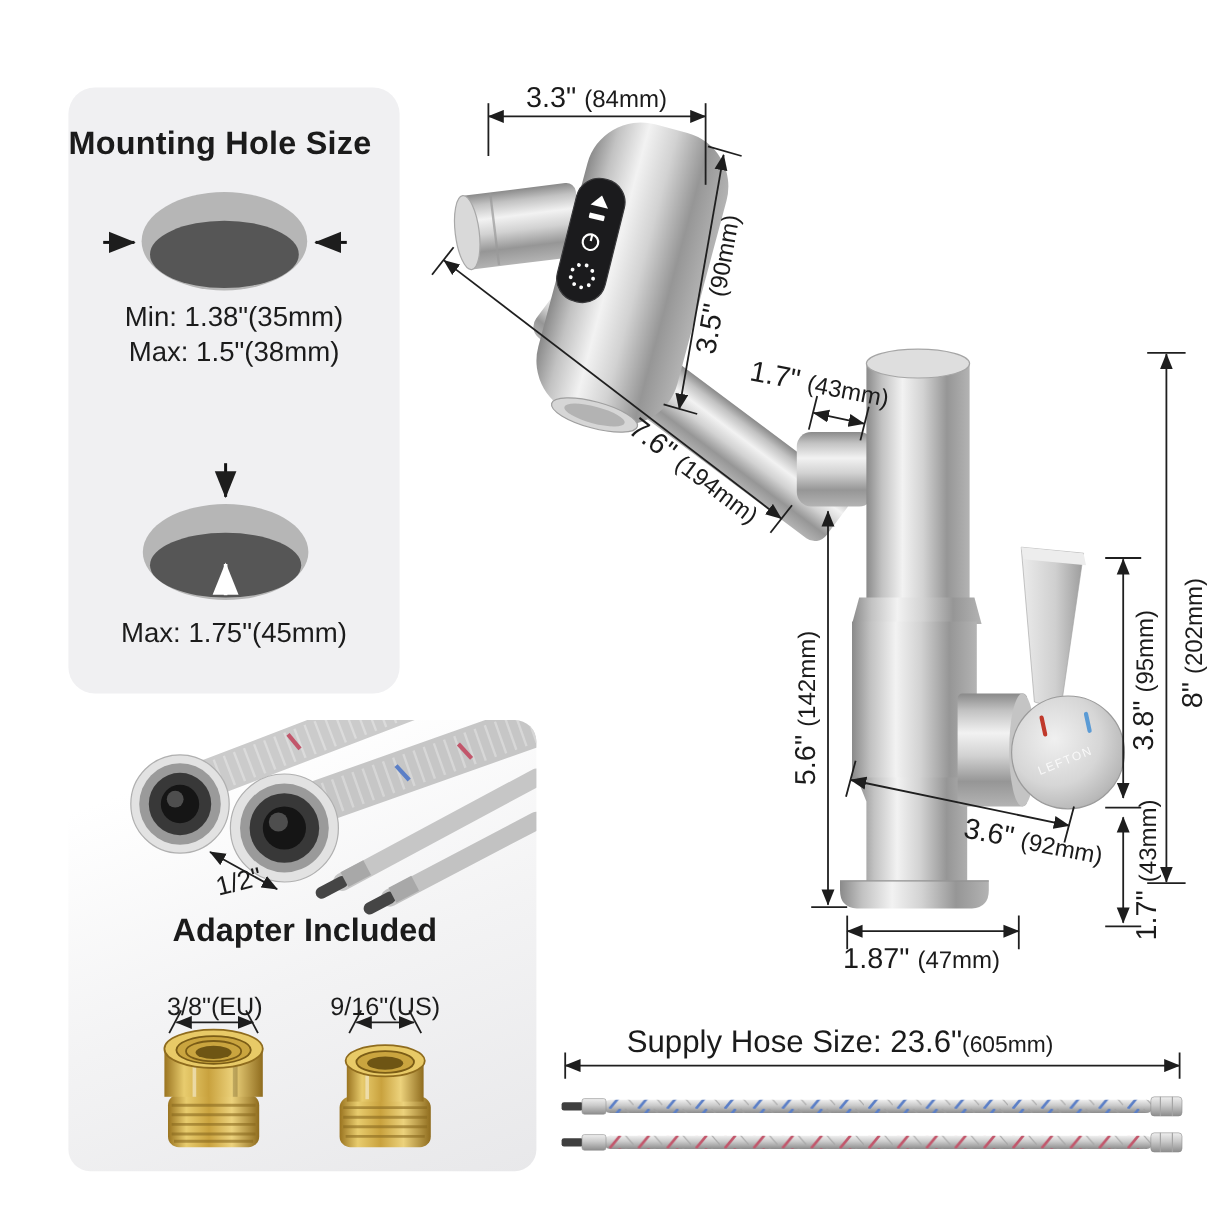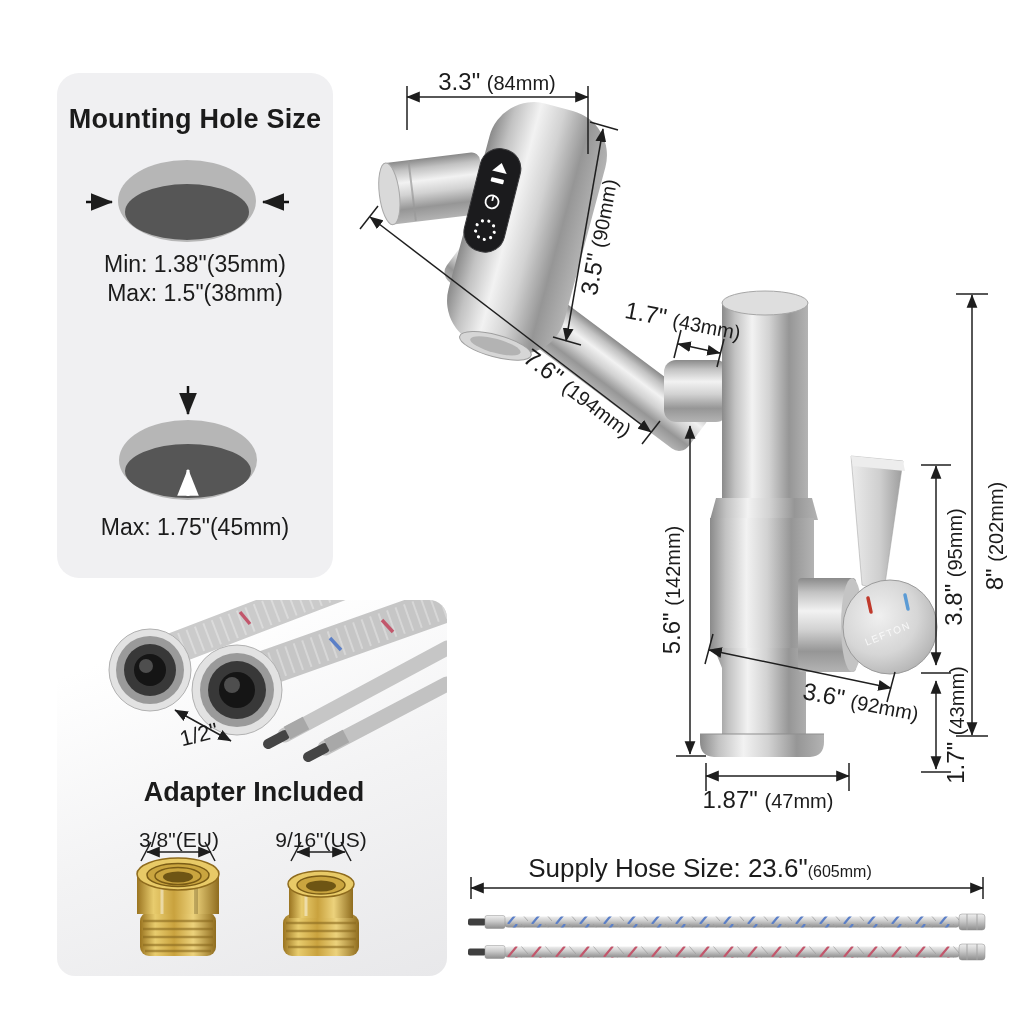--- a/index.html
+++ b/index.html
@@ -3,31 +3,31 @@
 <meta charset="utf-8">
 <style>
   html,body{margin:0;padding:0;background:#ffffff;}
   body{width:1024px;height:1024px;position:relative;overflow:hidden;
        font-family:"Liberation Sans",sans-serif;color:#1b1b1b;}
   .panel{position:absolute;z-index:1;}
   #panel-mounting{left:57px;top:73px;width:276px;height:505px;background:#f0f0f2;border-radius:22px;}
   #panel-photo{left:57px;top:600px;width:390px;height:376px;border-radius:18px;
                background:linear-gradient(160deg,#ffffff 15%,#f3f3f4 55%,#e8e8ea 100%);}
   #scene{position:absolute;left:0;top:0;z-index:2;}
-  .heading{position:absolute;left:0;right:0;text-align:center;font-weight:bold;font-size:27px;letter-spacing:.2px;white-space:nowrap;}
+  .heading{position:absolute;left:0;right:0;font-weight:bold;font-size:27px;letter-spacing:.2px;white-space:nowrap;}
   .caption{position:absolute;left:0;right:0;text-align:center;font-size:23px;white-space:nowrap;}
   .label,.dim{position:absolute;z-index:3;white-space:nowrap;
               transform:translate(-50%,-50%) rotate(var(--r,0deg));}
   .dim{font-size:24px;}
   .dim .mm{font-size:20px;}
   .label.bold{font-weight:bold;font-size:27px;}
   .label.small{font-size:21px;}
   .label.rot{font-size:22px;}
   .label.supply .big{font-size:26px;}
-  .label.supply .small{font-size:16px;}
+  .label.supply .small{font-size:19px;}
 </style>
 </head>
 <body>
 
 <div id="panel-mounting" class="panel">
   <div class="heading" style="top:31px">Mounting Hole Size</div>
   <div class="caption" style="top:178px">Min: 1.38"(35mm)</div>
   <div class="caption" style="top:207px">Max: 1.5"(38mm)</div>
   <div class="caption" style="top:441px">Max: 1.75"(45mm)</div>
 </div>
@@ -318,19 +318,19 @@
 <div class="dim" style="left:683px;top:321px;--r:11deg"><span class="v">1.7"</span> <span class="mm">(43mm)</span></div>
 <div class="dim" style="left:578px;top:393px;--r:37deg"><span class="v">7.6"</span> <span class="mm">(194mm)</span></div>
 <div class="dim" style="left:672px;top:590px;--r:-90deg"><span class="v">5.6"</span> <span class="mm">(142mm)</span></div>
 <div class="dim" style="left:954px;top:567px;--r:-90deg"><span class="v">3.8"</span> <span class="mm">(95mm)</span></div>
 <div class="dim" style="left:995px;top:536px;--r:-90deg"><span class="v">8"</span> <span class="mm">(202mm)</span></div>
 <div class="dim" style="left:861px;top:702px;--r:11deg"><span class="v">3.6"</span> <span class="mm">(92mm)</span></div>
 <div class="dim" style="left:956px;top:725px;--r:-90deg"><span class="v">1.7"</span> <span class="mm">(43mm)</span></div>
 <div class="dim" style="left:768px;top:800px"><span class="v">1.87"</span> <span class="mm">(47mm)</span></div>
 
 <div class="label rot" style="left:199px;top:735px;--r:-14deg">1/2"</div>
-<div class="label bold" style="left:254px;top:792px">Adapter Included</div>
+<div class="label bold" style="left:254px;top:776px">Adapter Included</div>
 <div class="label small" style="left:179px;top:840px">3/8"(EU)</div>
 <div class="label small" style="left:321px;top:840px">9/16"(US)</div>
 
 <div class="label supply" style="left:700px;top:868px">
   <span class="big">Supply Hose Size: 23.6"</span><span class="small">(605mm)</span>
 </div>
 
 </body></html>

